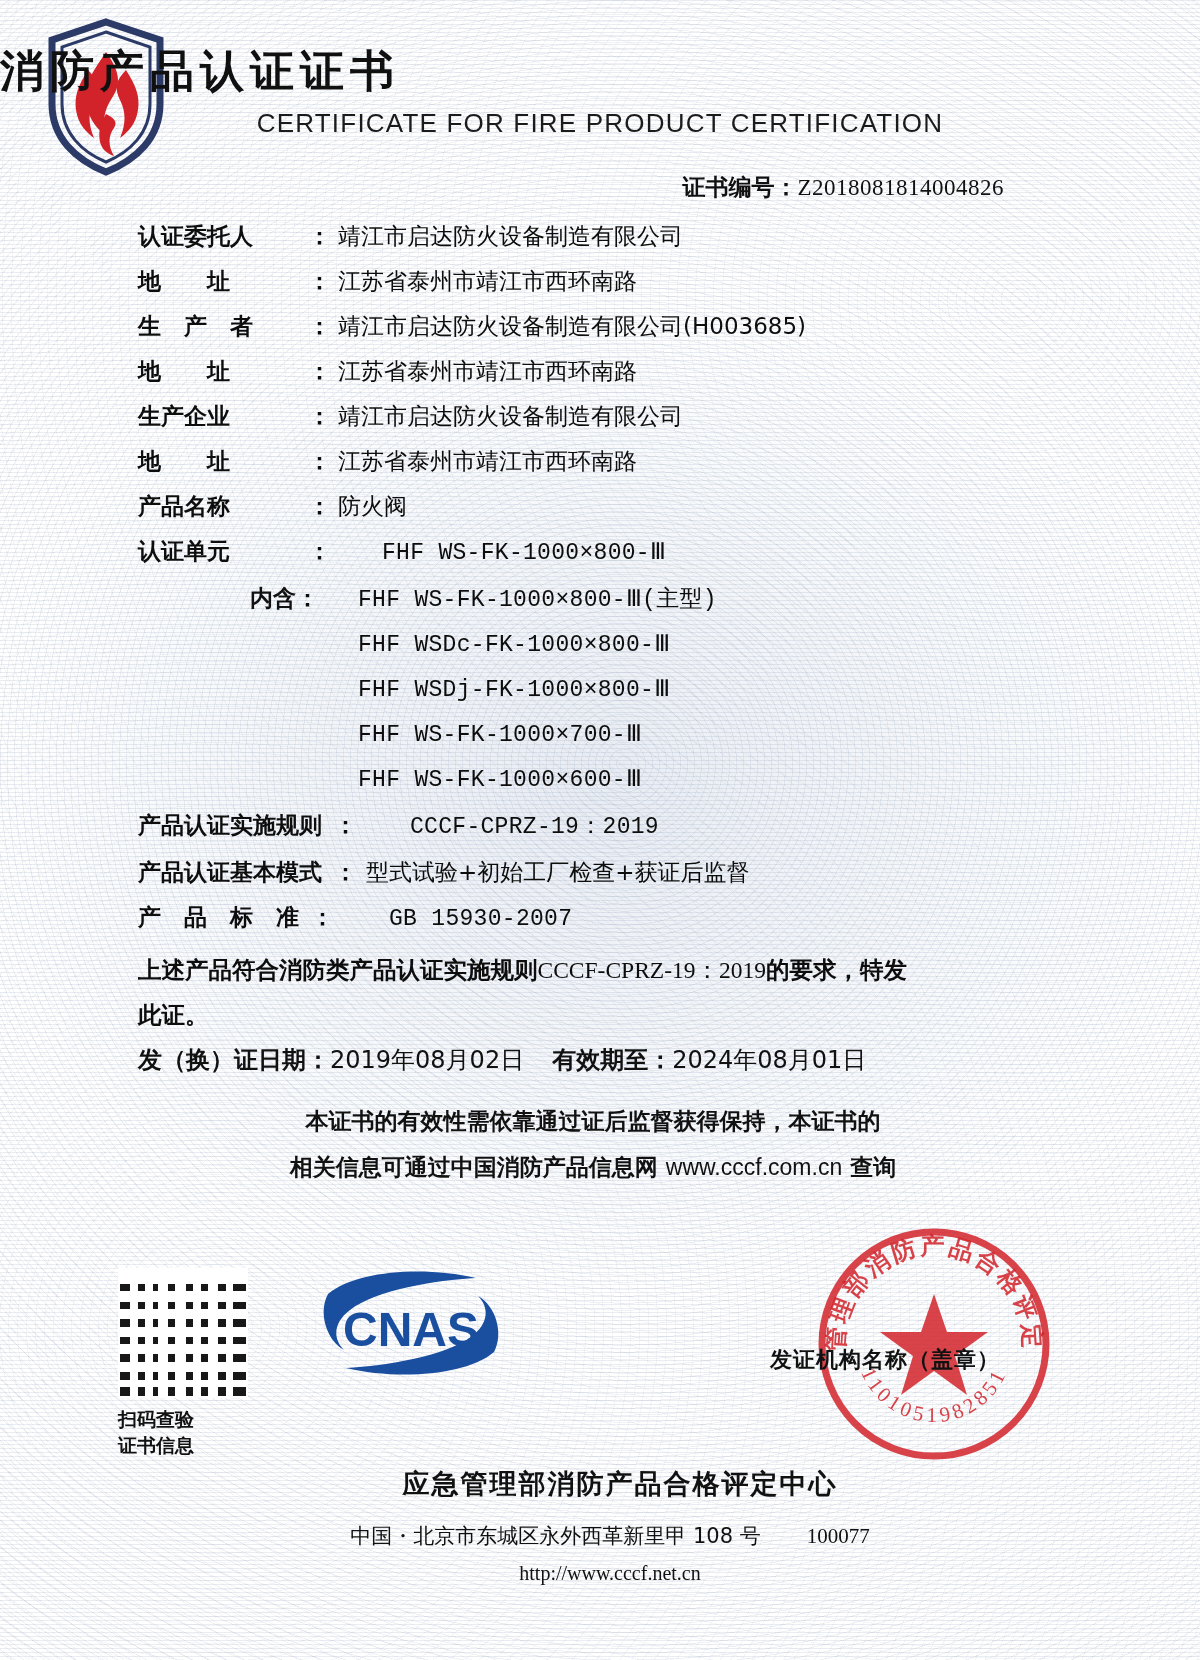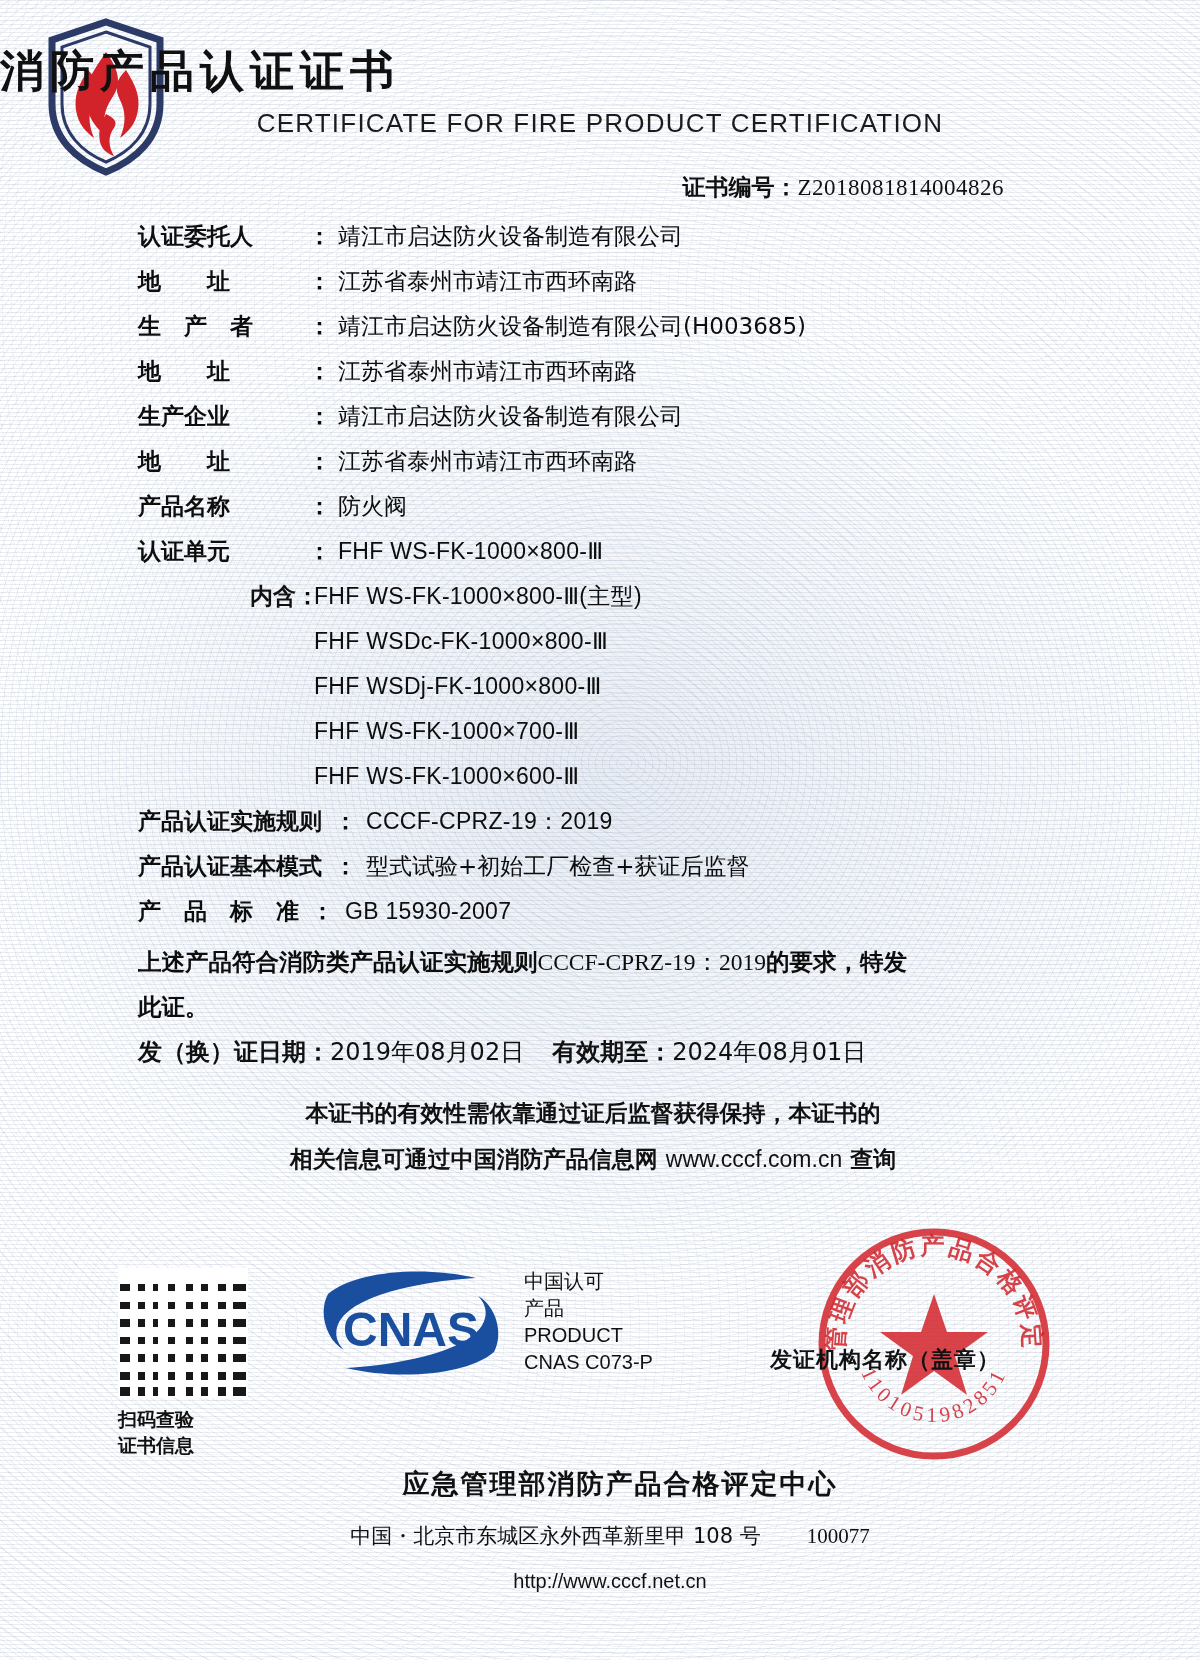--- a/index.html
+++ b/index.html
@@ -95,22 +95,23 @@
     flex: 0 0 158px;
     white-space: nowrap;
   }
   .value {
     font-size: 23px;
     font-family: "DejaVu Sans", "Liberation Sans", sans-serif;
     color: #0d0d0d;
     white-space: nowrap;
   }
   .value.mono {
-    font-family: Liberation Sans, sans-serif;
+    font-family: Liberation Mono, monospace;
     letter-spacing: 0.3px;
+    margin-left: 44px;
   }
   .indent-label {
     width: 158px;
     flex: 0 0 158px;
     text-align: right;
     padding-right: 0;
     font-family: "DejaVu Sans", sans-serif;
     font-weight: bold;
     font-size: 23px;
   }
@@ -245,24 +246,23 @@
     font-family: "DejaVu Sans", sans-serif;
     font-size: 21px;
     padding-left: 20px;
   }
   .addr .zip { font-family: "Liberation Serif", serif; margin-left: 46px; }
   .website {
     position: absolute;
     left: 0; right: 0;
     top: 1562px;
     text-align: center;
-    font-family: Liberation Sans, sans-serif;
+    font-family: Liberation Serif, serif;
     font-size: 20px;
     padding-left: 20px;
-    margin-top: 8px;
   }
 </style>
 </head>
 <body>
 
 <div class="page">
   <div class="guilloche"></div>
 
   <div class="emblem">
     <svg viewBox="0 0 128 158" width="128" height="158">
@@ -409,26 +409,20 @@
     <div>扫码查验</div>
     <div>证书信息</div>
   </div>
 
   <div class="cnas">
     <svg viewBox="0 0 190 118" width="190" height="118">
       <path d="M12 30 C40 6 110 2 160 14 C120 16 60 26 34 46 C18 58 16 74 28 86 C10 76 2 48 12 30 Z" fill="#1a4fa0"></path>
       <path d="M178 88 C150 112 80 116 30 104 C70 102 130 92 156 72 C172 60 174 44 162 32 C180 42 188 70 178 88 Z" fill="#1a4fa0"></path>
       <text x="95" y="82" text-anchor="middle" font-family="Liberation Sans, sans-serif" font-size="48" font-weight="bold" fill="#1a4fa0">CNAS</text>
     </svg>
-  </div>
-  <div class="cnas-text">
-    <div>中国认可</div>
-    <div>产品</div>
-    <div>PRODUCT</div>
-    <div>CNAS C073-P</div>
   </div>
 
   <div class="seal">
     <svg viewBox="0 0 244 244" width="244" height="244">
       <defs>
         <path id="sealTop" d="M 32 122 A 90 90 0 0 1 212 122"></path>
         <path id="sealBottom" d="M 44 122 A 78 78 0 0 0 200 122"></path>
       </defs>
       <circle cx="122" cy="122" r="112" fill="none" stroke="#d2232a" stroke-width="7" opacity="0.85"></circle>
       <g opacity="0.85">

